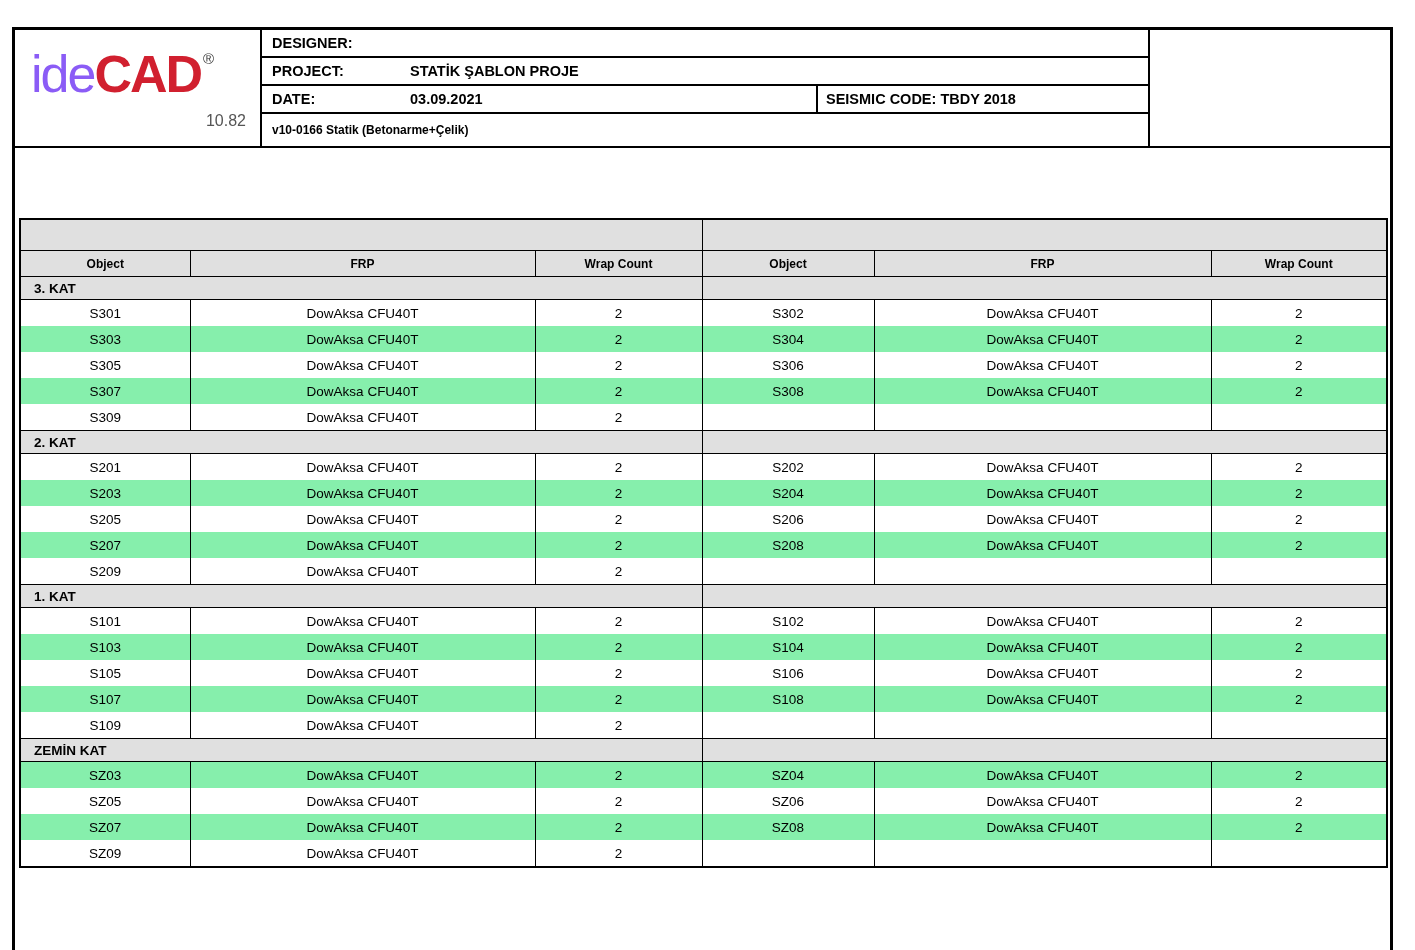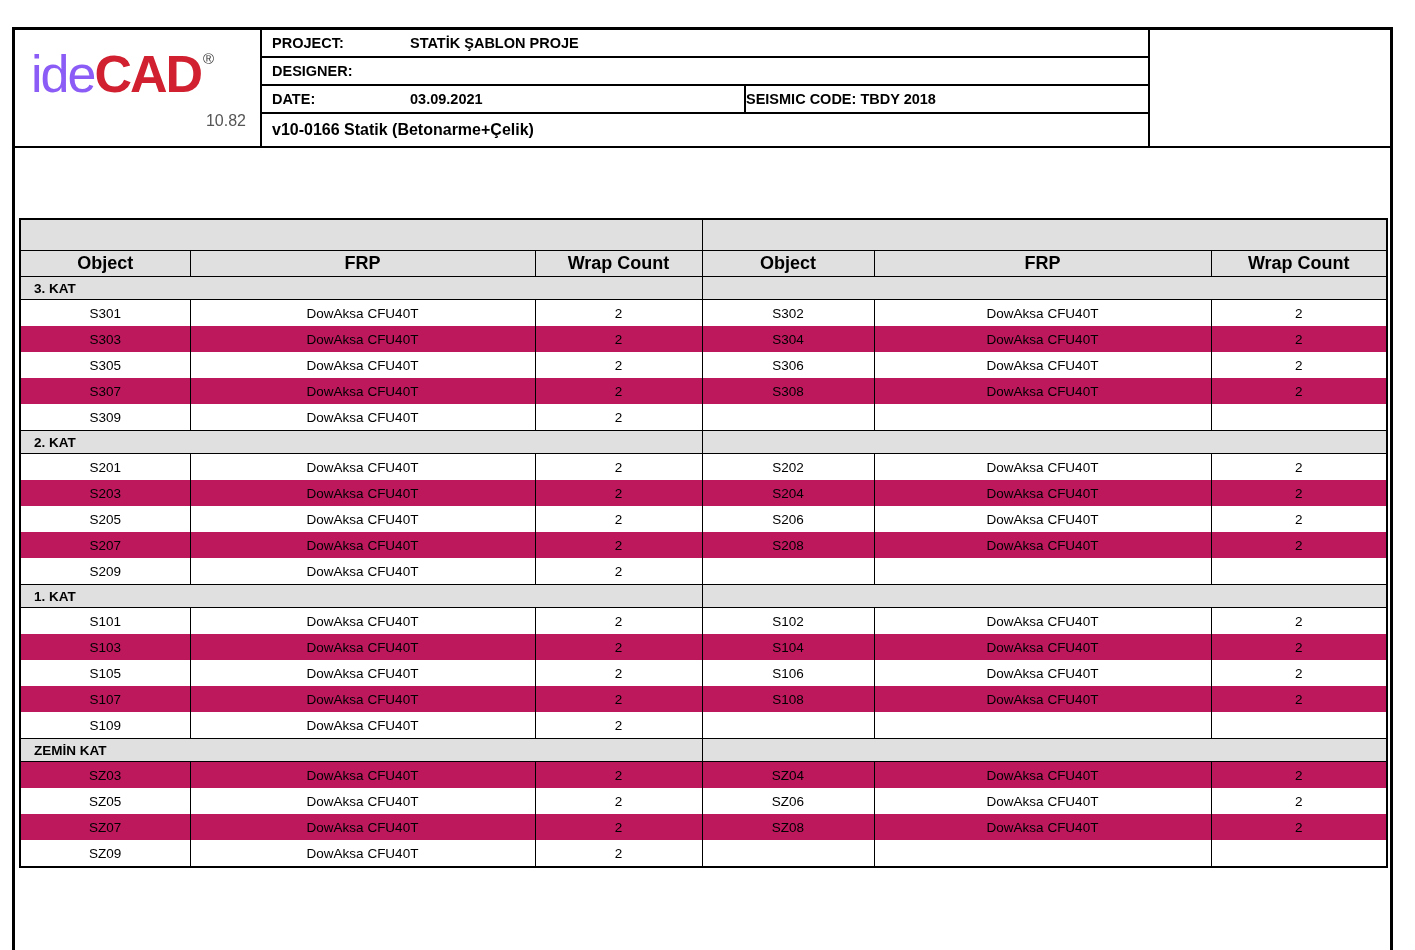--- a/index.html
+++ b/index.html
@@ -14,67 +14,67 @@
   
   .logo-cell { position:absolute; left:0; top:0; width:245px; height:116px; border-right:2px solid #000; }
   .logo { position:absolute; left:16px; top:14px; white-space:nowrap; }
   .logo-ide { font-size:52px; color:#8b5cf6; font-weight:400; letter-spacing:-2px; }
   .logo-cad { font-size:52px; color:#d1202f; font-weight:800; letter-spacing:-2px; }
   .logo-reg { font-size:15px; color:#3d3d3d; vertical-align:28px; margin-left:2px; }
   .logo-version { position:absolute; right:14px; top:82px; font-size:16px; color:#555; }
   .hdr-rows { position:absolute; left:247px; top:0; width:886px; height:116px; }
   .hdr-row { box-sizing:border-box; height:28px; border-bottom:2px solid #000;
              display:flex; align-items:center; font-weight:bold; font-size:14.5px; }
-  .hdr-row.last { height:32px; border-bottom:none; font-size:16px; }
+  .hdr-row.last { height:32px; border-bottom:none; font-size:12px; }
   .hdr-lbl { padding-left:10px; width:148px; box-sizing:border-box; }
   .hdr-val { }
-  .date-cell-1 { width:482px; display:flex; align-items:center; height:100%; box-sizing:border-box; }
+  .date-cell-1 { width:554px; display:flex; align-items:center; height:100%; box-sizing:border-box; }
   .date-cell-2 { flex:1; border-left:2px solid #000; height:100%; display:flex; align-items:center;
-                 box-sizing:border-box; }
+                 padding-left:8px; box-sizing:border-box; }
   .v10 { padding-left:10px; }
   .hdr-empty { position:absolute; left:1133px; top:0; width:242px; height:116px; border-left:2px solid #000; }
   .hdr-divider { position:absolute; left:-3px; top:116px; width:1381px; height:2px; background:#000; }
   
   .title { position:absolute; left:10px; top:158px; font-size:17.5px; font-weight:bold; letter-spacing:0.3px; }
   table.frp-table {
     position:absolute; left:4px; top:188px; width:1368px;
     border-collapse:collapse; table-layout:fixed;
     border:2px solid #000; font-size:13.5px;
   }
   .frp-table td, .frp-table th { padding:0; overflow:hidden; white-space:nowrap; }
   tr.top-row td { height:30px; background:#e0e0e0; border-bottom:1px solid #000; }
   tr.top-row td.split { border-right:1px solid #000; }
   tr.col-hdr th { height:25px; background:#e0e0e0; border:1px solid #000;
-                  font-weight:bold; font-size:18px; text-align:center; }
+                  font-weight:bold; font-size:12px; text-align:center; }
   tr.section-row td { height:22px; background:#e0e0e0; border-top:1px solid #000; border-bottom:1px solid #000;
                       font-weight:bold; font-size:13.5px; text-align:left; padding-left:13px; }
   tr.section-row td:first-child { border-right:1px solid #000; }
   tr.data-row td { height:26px; text-align:center; border-left:1px solid #000; border-right:1px solid #000; }
-  tr.data-row.alt td { background:#be185d; }
+  tr.data-row.alt td { background:#86efac; }
 </style>
 </head>
 <body>
 
 <div class="canvas">
   <div class="page">
 
     <div class="logo-cell">
       <div class="logo">
         <span class="logo-ide">ide</span><span class="logo-cad">CAD</span><span class="logo-reg">®</span>
       </div>
       <div class="logo-version">10.82</div>
     </div>
 
     <div class="hdr-rows">
       <div class="hdr-row">
+        <span class="hdr-lbl">DESIGNER:</span>
+      </div>
+      <div class="hdr-row">
         <span class="hdr-lbl">PROJECT:</span>
         <span class="hdr-val">STATİK ŞABLON PROJE</span>
-      </div>
-      <div class="hdr-row">
-        <span class="hdr-lbl">DESIGNER:</span>
       </div>
       <div class="hdr-row">
         <span class="date-cell-1">
           <span class="hdr-lbl">DATE:</span>
           <span class="hdr-val">03.09.2021</span>
         </span>
         <span class="date-cell-2">
           <span>SEISMIC CODE: TBDY 2018</span>
         </span>
       </div>

